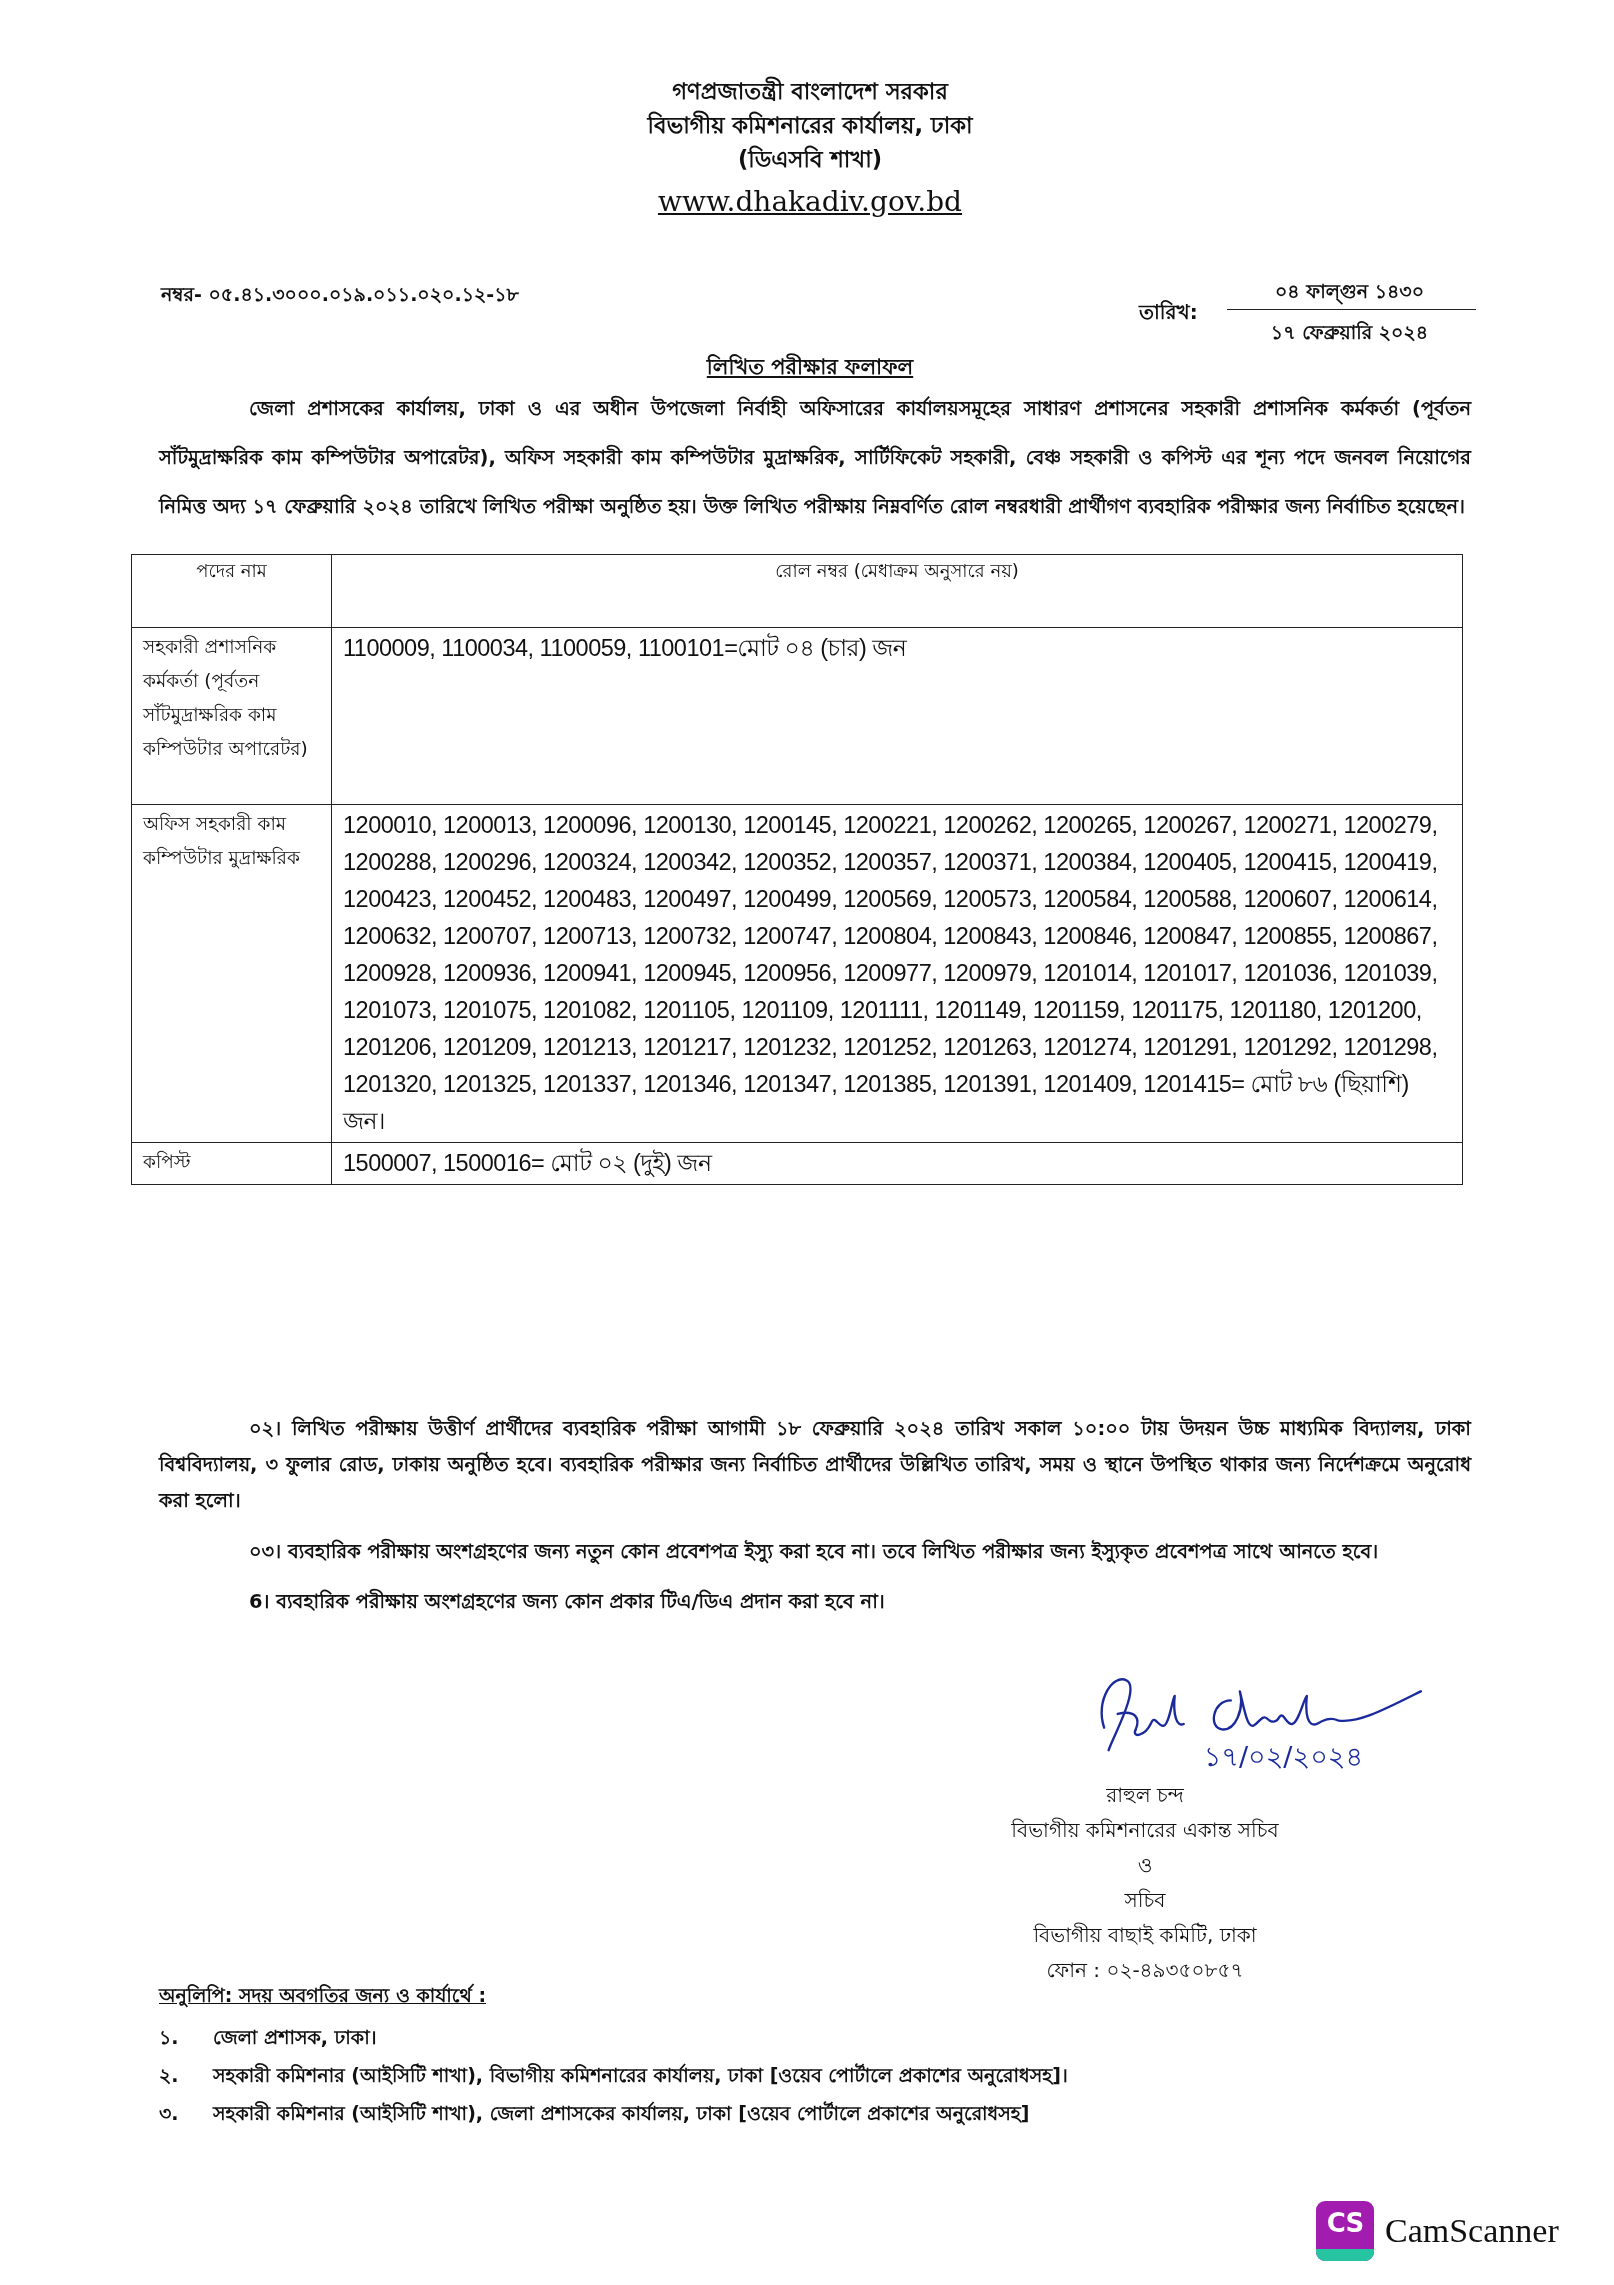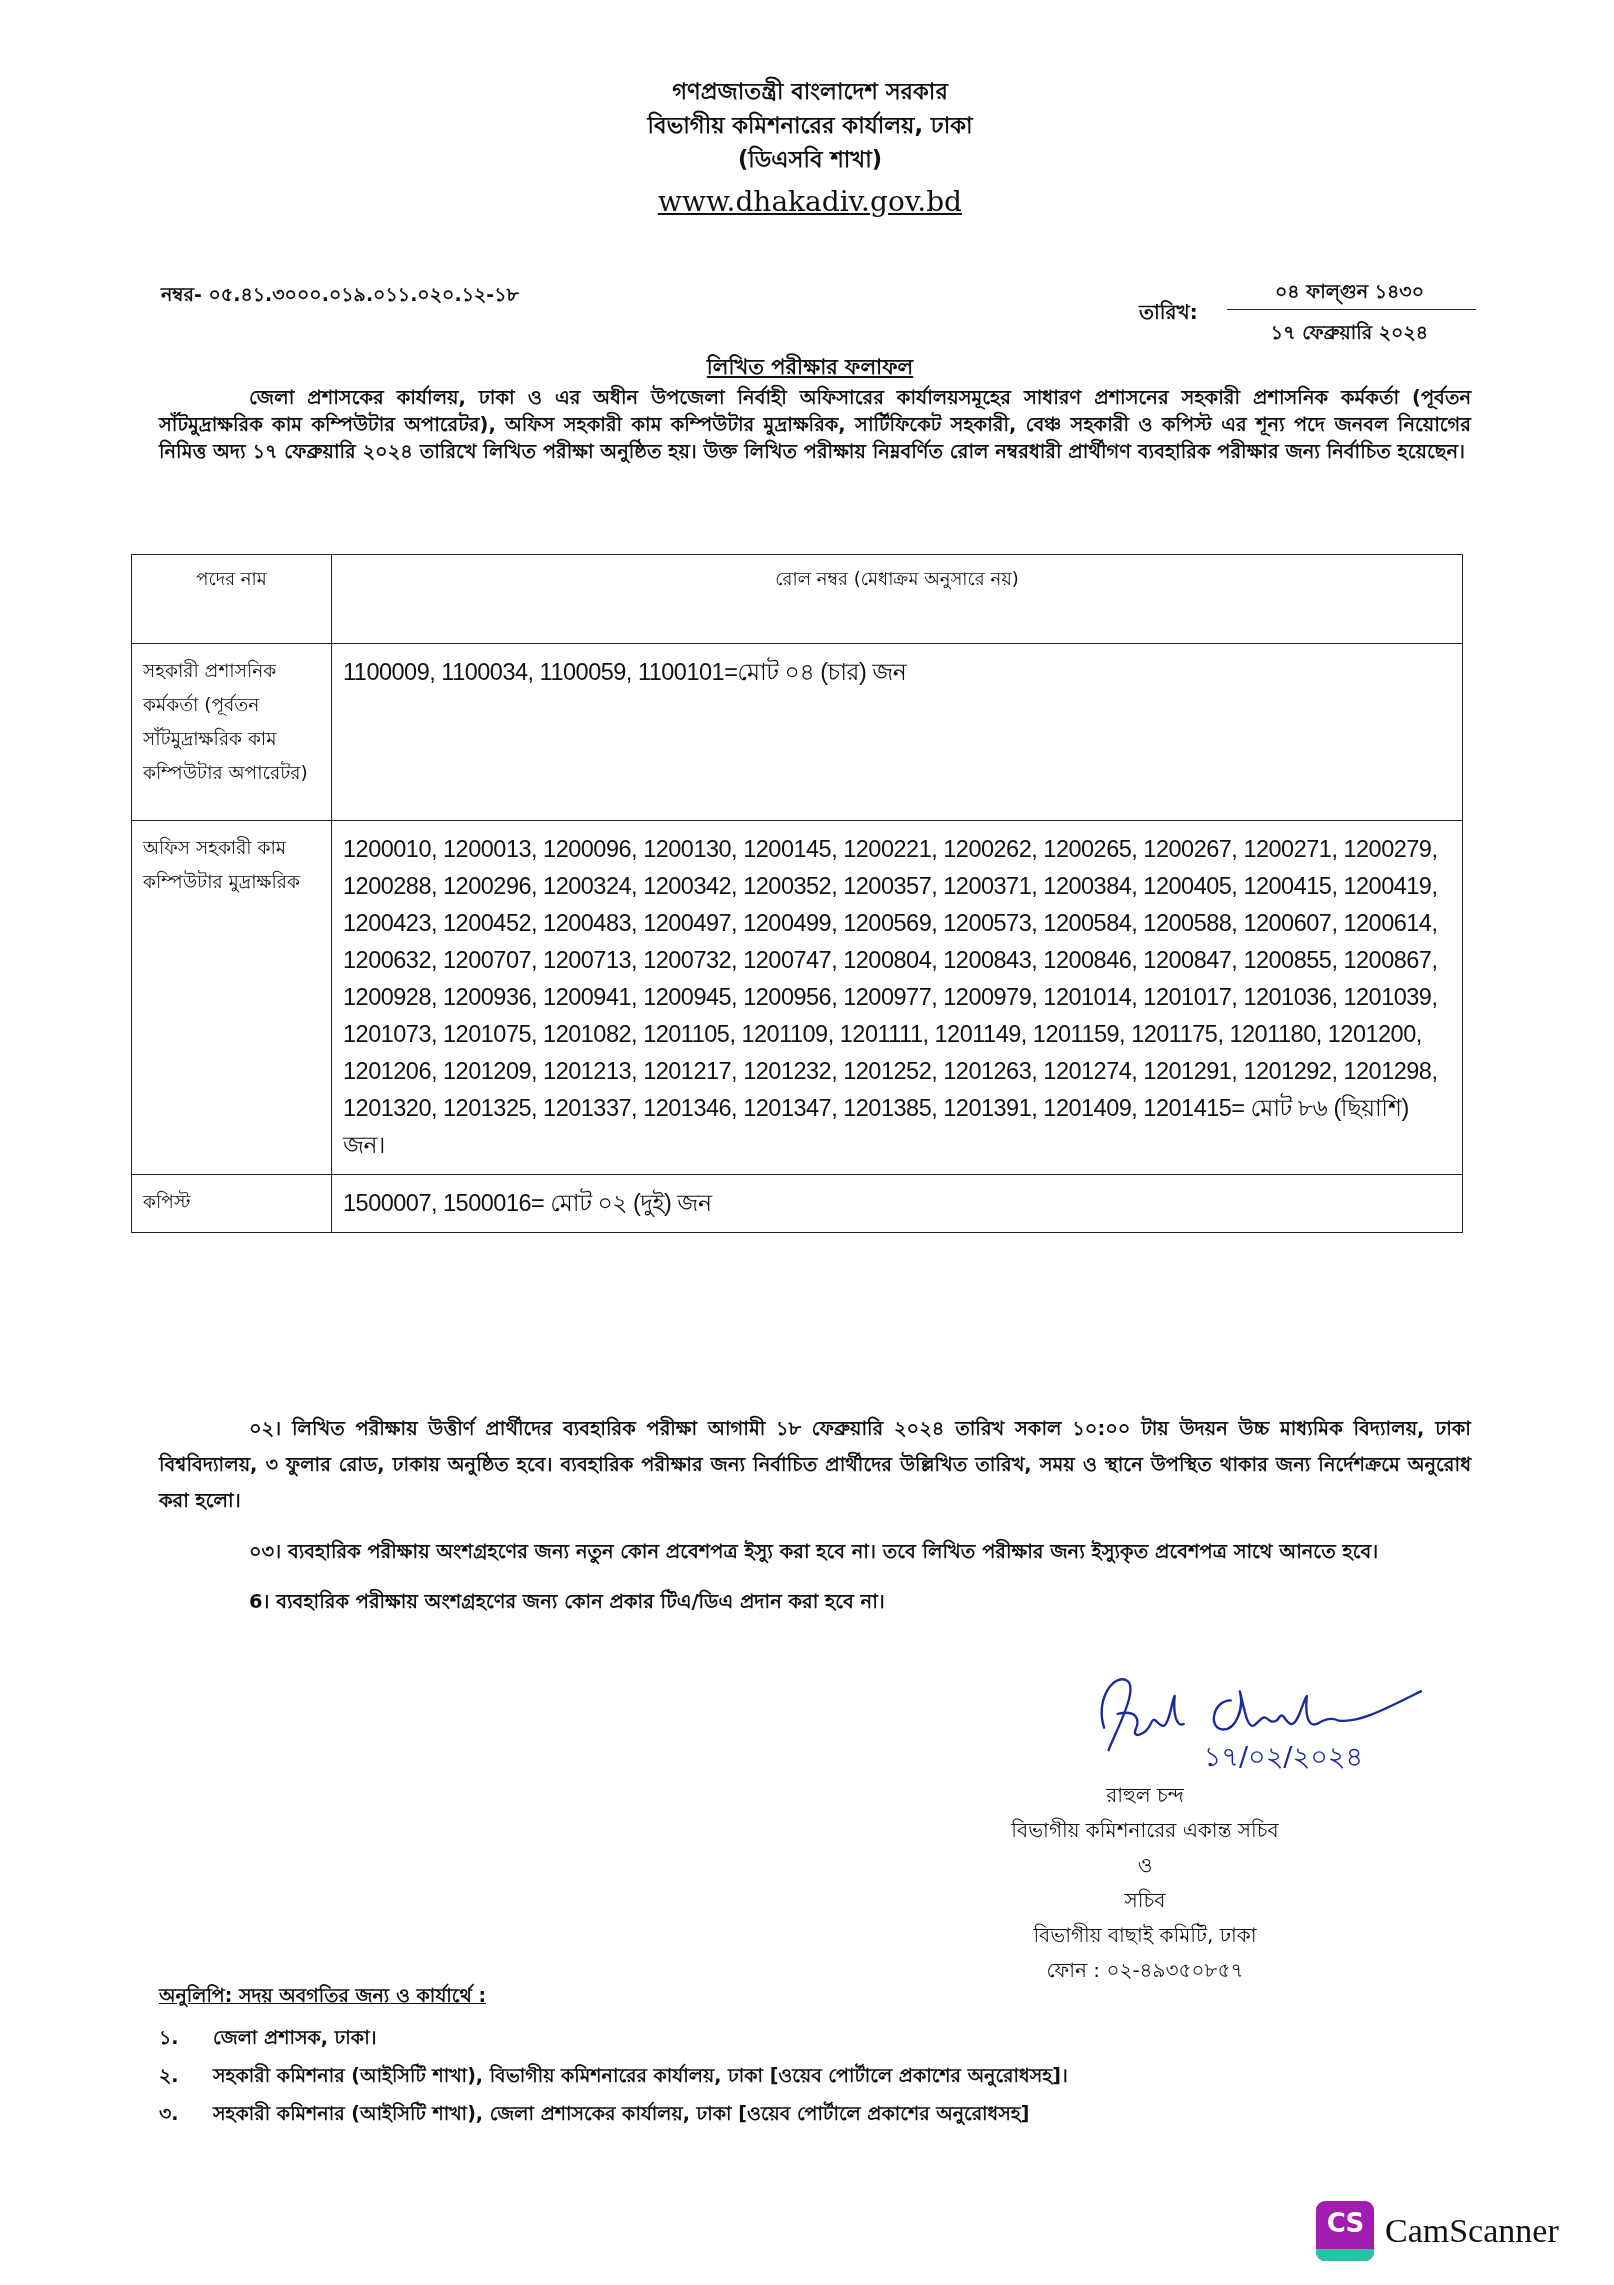--- a/index.html
+++ b/index.html
@@ -22,28 +22,28 @@
   .date-top { position: absolute; left: 109px; top: 0; width: 235px; text-align: center; font-size: 19px; font-weight: bold; }
   .date-rule { position: absolute; left: 104px; top: 32px; width: 249px; border-top: 1.8px solid #222; }
   .date-bottom { position: absolute; left: 109px; top: 41px; width: 235px; text-align: center; font-size: 19px; font-weight: bold; }
   .doc-title {
     position: absolute; left: 0; right: 0; top: 351px; text-align: center;
     font-size: 21px; font-weight: bold;
   }
   .doc-title span { text-decoration: underline; }
   .intro {
     position: absolute; left: 118px; width: 1312px; top: 384px;
-    font-size: 19.4px; font-weight: bold; line-height: 27px; text-align: justify; text-indent: 90px;
+    font-size: 19.4px; font-weight: bold; line-height: 49px; text-align: justify; text-indent: 90px;
   }
   table.results {
     position: absolute; left: 90px; top: 554px; width: 1332px;
     border-collapse: collapse; table-layout: fixed;
   }
   table.results td, table.results th {
-    border: 1.8px solid #222; vertical-align: top; padding: 10px 11px;
+    border: 1.8px solid #222; vertical-align: top; padding: 2px 11px;
   }
   table.results th { font-size: 18px; font-weight: normal; text-align: center; height: 68px; }
   table.results th.col-post { width: 177px; }
   td.post { font-size: 18.5px; line-height: 34px; }
   td.rolls {
     font-family: "Liberation Sans", "DejaVu Sans", sans-serif;
     font-size: 23.5px; line-height: 37px; letter-spacing: -0.5px; padding-left: 12.7px;
   }
   .paras { position: absolute; left: 118px; width: 1312px; top: 1411px; font-size: 19.4px; font-weight: bold; line-height: 36px; }
   .para { text-indent: 90px; text-align: justify; margin-bottom: 14.5px; }

